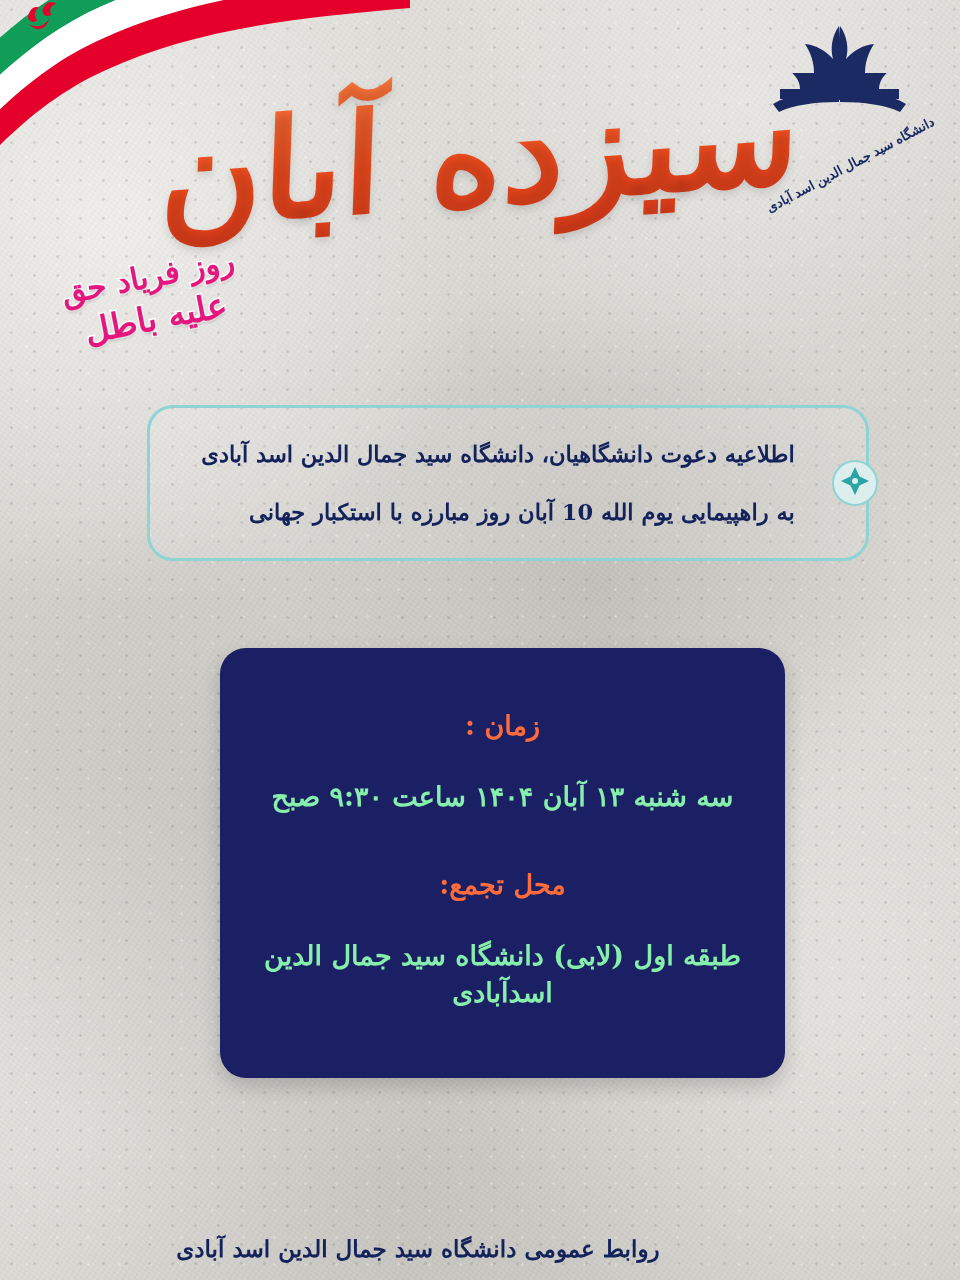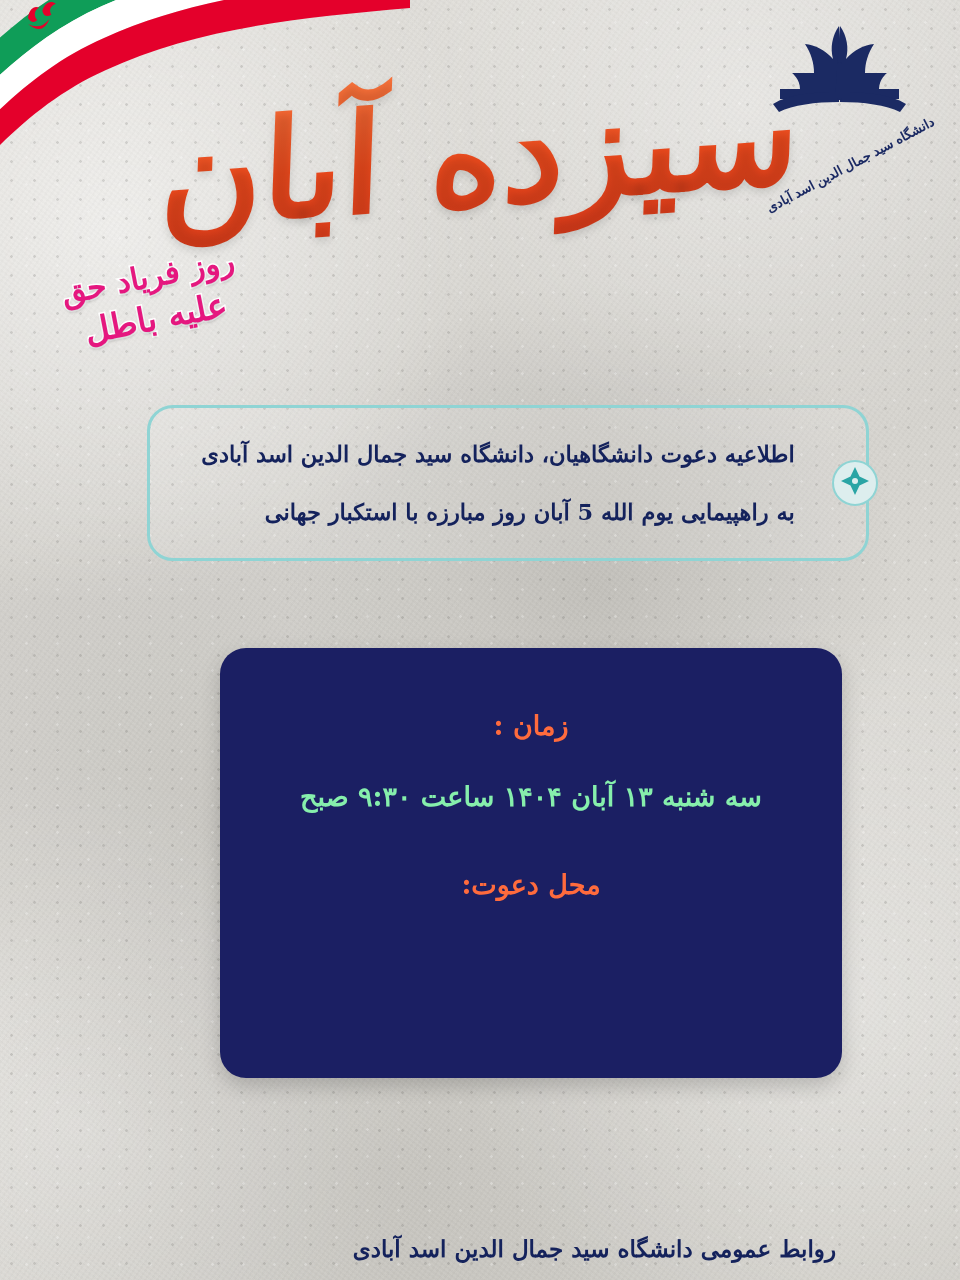--- a/index.html
+++ b/index.html
@@ -169,21 +169,21 @@
     transform: translateY(-50%);
     width: 46px;
     height: 46px;
   }
 
   
   .info-card {
     position: absolute;
     top: 648px;
     left: 220px;
-    width: 622px;
+    width: 565px;
     height: 430px;
     background: #1b1f63;
     border-radius: 26px;
     box-shadow: 0 8px 20px rgba(0,0,0,.18);
     direction: rtl;
     text-align: center;
     padding: 0 34px;
     box-sizing: border-box;
   }
   .info-label {
@@ -203,21 +203,21 @@
     margin-top: 38px;
     line-height: 1.35;
   }
 
   
   .footer {
     position: absolute;
     bottom: 18px;
     left: 0;
     width: 836px;
-    text-align: right;
+    text-align: center;
     direction: rtl;
   }
   .footer-text {
     font-family: "DejaVu Serif", serif;
     font-weight: bold;
     font-size: 23px;
     color: #14225c;
   }
 </style>
 </head>
@@ -267,26 +267,27 @@
   </div>
 
   <div class="invite">
     <svg class="invite-orn" viewBox="0 0 46 46" xmlns="http://www.w3.org/2000/svg">
       <circle cx="23" cy="23" r="22" fill="#ddeeee" stroke="#8fd4d4" stroke-width="2"></circle>
       <path d="M23 7 l4.5 9.5 L37 21 l-9.5 4.5 L23 35 l-4.5 -9.5 L9 21 l9.5 -4.5 Z" fill="#2aa5a5"></path>
       <circle cx="23" cy="21" r="3" fill="#ddeeee"></circle>
     </svg>
     <div class="invite-inner">
       <span class="invite-line">اطلاعیه دعوت دانشگاهیان، دانشگاه سید جمال الدین اسد آبادی</span>
-      <span class="invite-line">به راهپیمایی یوم الله 5 آبان روز مبارزه با استکبار جهانی</span>
+      <span class="invite-line">به راهپیمایی یوم الله 10 آبان روز مبارزه با استکبار جهانی</span>
     </div>
   </div>
 
   <div class="info-card">
     <div class="info-label t1">زمان :</div>
     <div class="info-value">سه شنبه ۱۳ آبان ۱۴۰۴ ساعت ۹:۳۰ صبح</div>
-    <div class="info-label t2">محل دعوت:</div>
+    <div class="info-label t2">محل تجمع:</div>
+    <div class="info-value">طبقه اول (لابی) دانشگاه سید جمال الدین اسدآبادی</div>
   </div>
 
   <div class="footer">
     <span class="footer-text">روابط عمومی دانشگاه سید جمال الدین اسد آبادی</span>
   </div>
 </div>
 
 </body></html>

